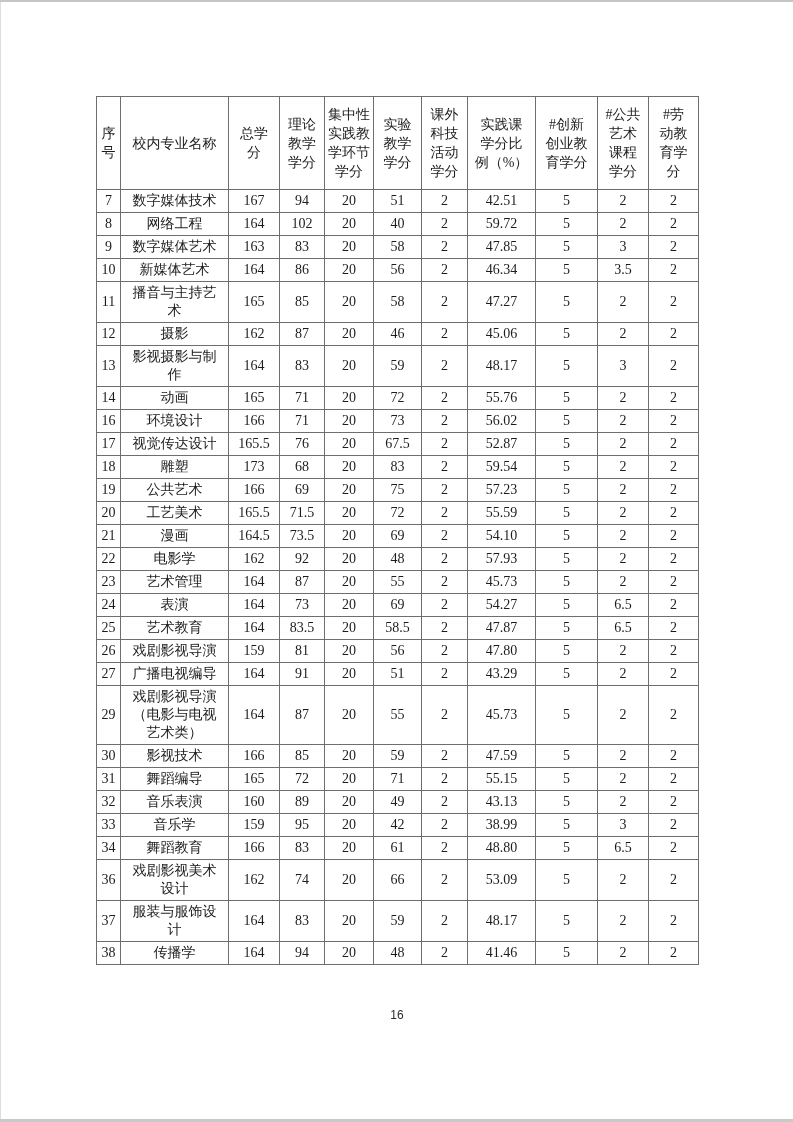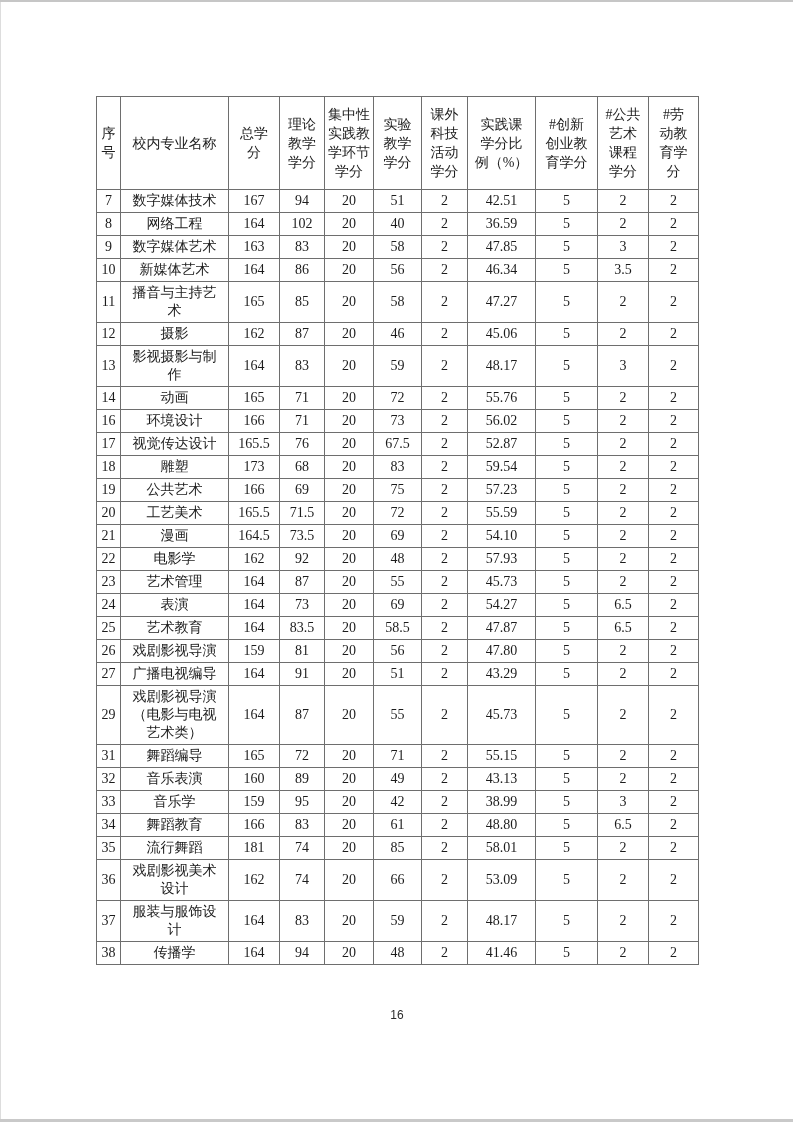--- a/index.html
+++ b/index.html
@@ -141,21 +141,21 @@
           <td>2</td>
         </tr>
         <tr>
           <td>8</td>
           <td class="name-col">网络工程</td>
           <td>164</td>
           <td>102</td>
           <td>20</td>
           <td>40</td>
           <td>2</td>
-          <td>36.59</td>
+          <td>59.72</td>
           <td>5</td>
           <td>2</td>
           <td>2</td>
         </tr>
         <tr>
           <td>9</td>
           <td class="name-col">数字媒体艺术</td>
           <td>163</td>
           <td>83</td>
           <td>20</td>
@@ -394,20 +394,33 @@
           <td>87</td>
           <td>20</td>
           <td>55</td>
           <td>2</td>
           <td>45.73</td>
           <td>5</td>
           <td>2</td>
           <td>2</td>
         </tr>
         <tr>
+          <td>30</td>
+          <td class="name-col">影视技术</td>
+          <td>166</td>
+          <td>85</td>
+          <td>20</td>
+          <td>59</td>
+          <td>2</td>
+          <td>47.59</td>
+          <td>5</td>
+          <td>2</td>
+          <td>2</td>
+        </tr>
+        <tr>
           <td>31</td>
           <td class="name-col">舞蹈编导</td>
           <td>165</td>
           <td>72</td>
           <td>20</td>
           <td>71</td>
           <td>2</td>
           <td>55.15</td>
           <td>5</td>
           <td>2</td>
@@ -443,33 +456,20 @@
           <td>34</td>
           <td class="name-col">舞蹈教育</td>
           <td>166</td>
           <td>83</td>
           <td>20</td>
           <td>61</td>
           <td>2</td>
           <td>48.80</td>
           <td>5</td>
           <td>6.5</td>
-          <td>2</td>
-        </tr>
-        <tr>
-          <td>35</td>
-          <td class="name-col">流行舞蹈</td>
-          <td>181</td>
-          <td>74</td>
-          <td>20</td>
-          <td>85</td>
-          <td>2</td>
-          <td>58.01</td>
-          <td>5</td>
-          <td>2</td>
           <td>2</td>
         </tr>
         <tr>
           <td>36</td>
           <td class="name-col">戏剧影视美术设计</td>
           <td>162</td>
           <td>74</td>
           <td>20</td>
           <td>66</td>
           <td>2</td>

